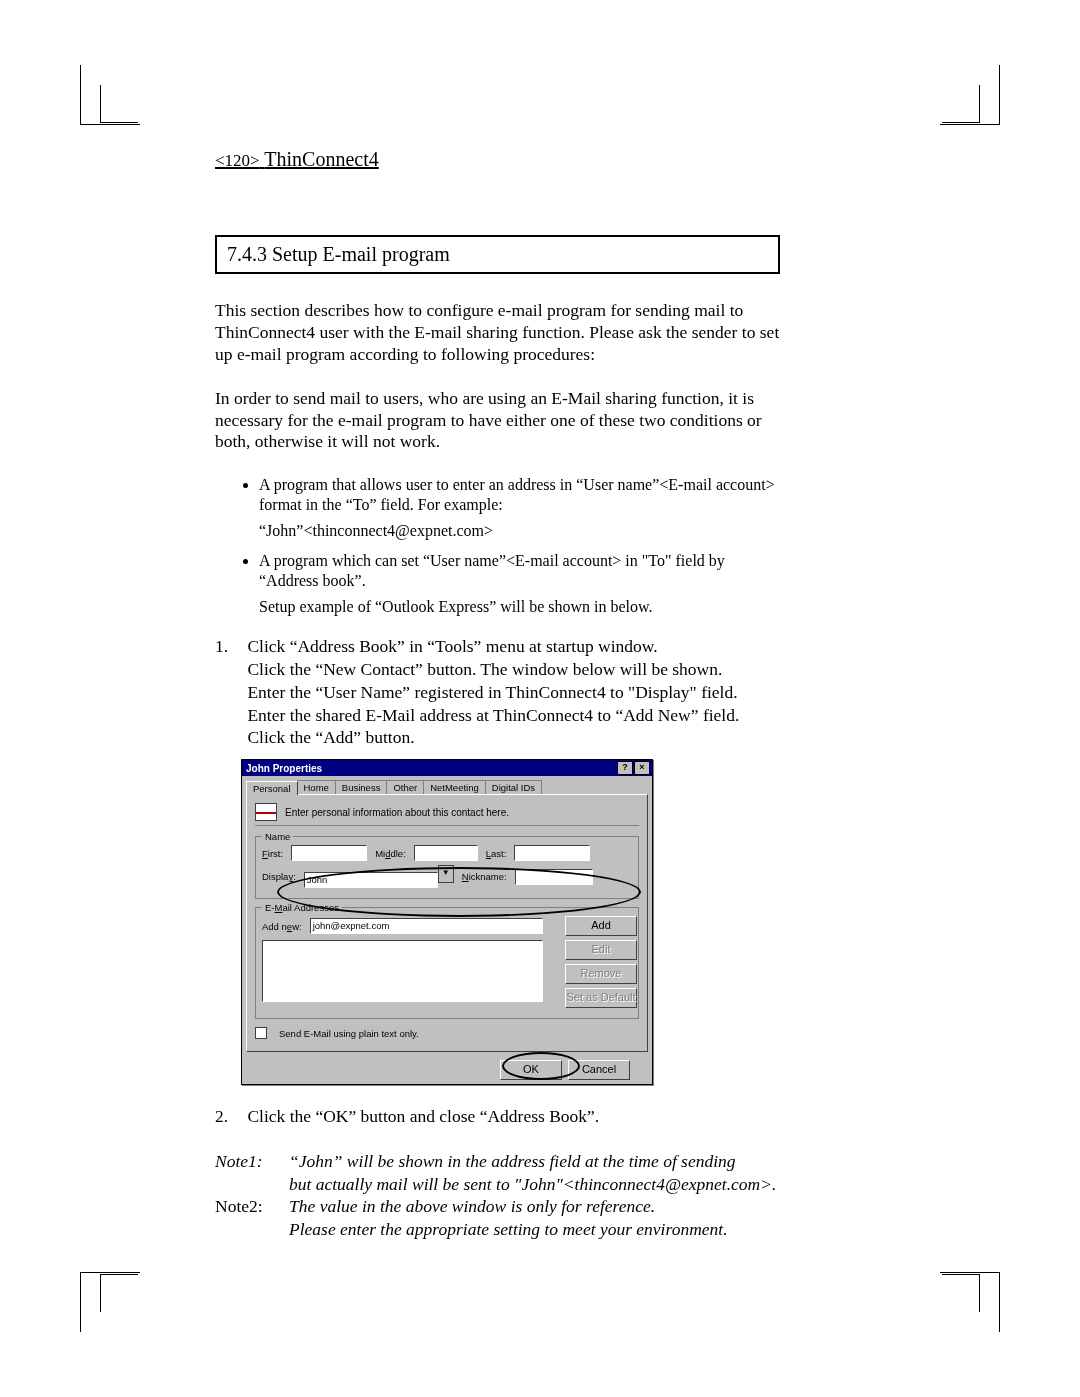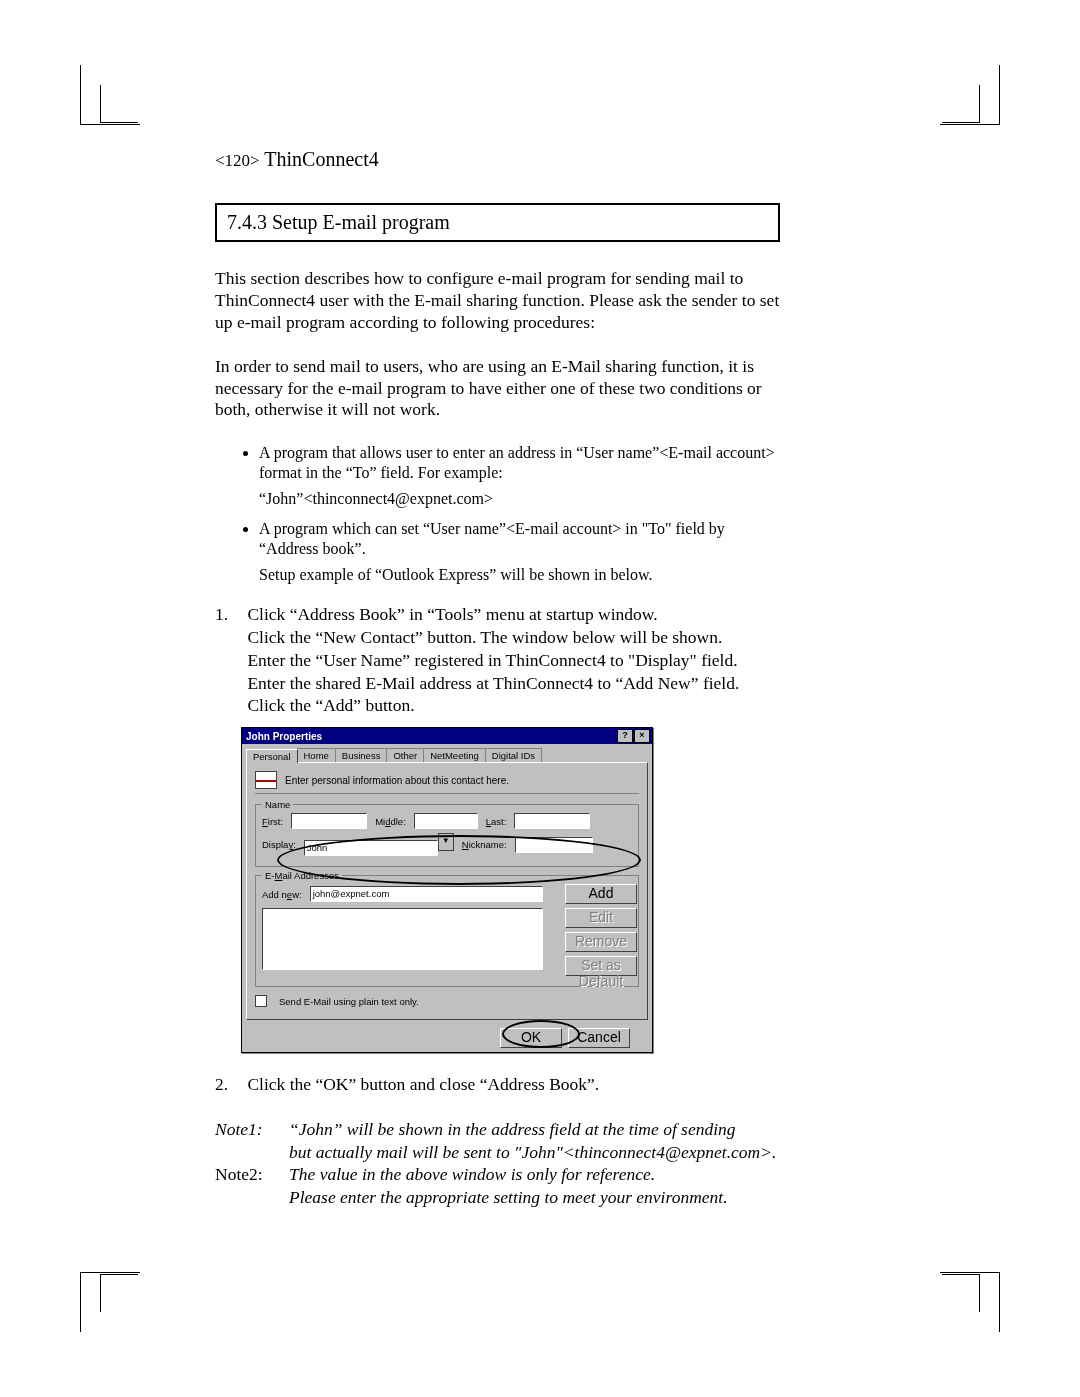--- a/index.html
+++ b/index.html
@@ -60,21 +60,22 @@
   
   .content {
     position: absolute;
     left: 215px;
     top: 148px;
     width: 565px;
   }
 
   .running-head {
     font-size: 20px;
-    margin-bottom: 32px;
+    margin-bottom: 64px;
+    text-decoration: underline;
   }
   .running-head .pn {
     font-size: 17px;
   }
 
   .section-box {
     border: 2px solid #000;
     padding: 6px 10px;
     font-size: 20px;
     margin-bottom: 26px;
@@ -237,21 +238,21 @@
     border-bottom-color: #fff;
     height: 60px;
   }
   .dbtn {
     width: 70px;
     height: 18px;
     border: 1px solid #fff;
     border-right-color: #404040;
     border-bottom-color: #404040;
     background: #c0c0c0;
-    font-size: 14px;
+    font-size: 11px;
     text-align: center;
     line-height: 16px;
   }
   .dbtn.disabled { color: #808080; text-shadow: 1px 1px 0 #fff; }
   .checkbox {
     width: 10px; height: 10px;
     background: #fff;
     border: 1px solid #404040;
     display: inline-block;
     vertical-align: middle;

